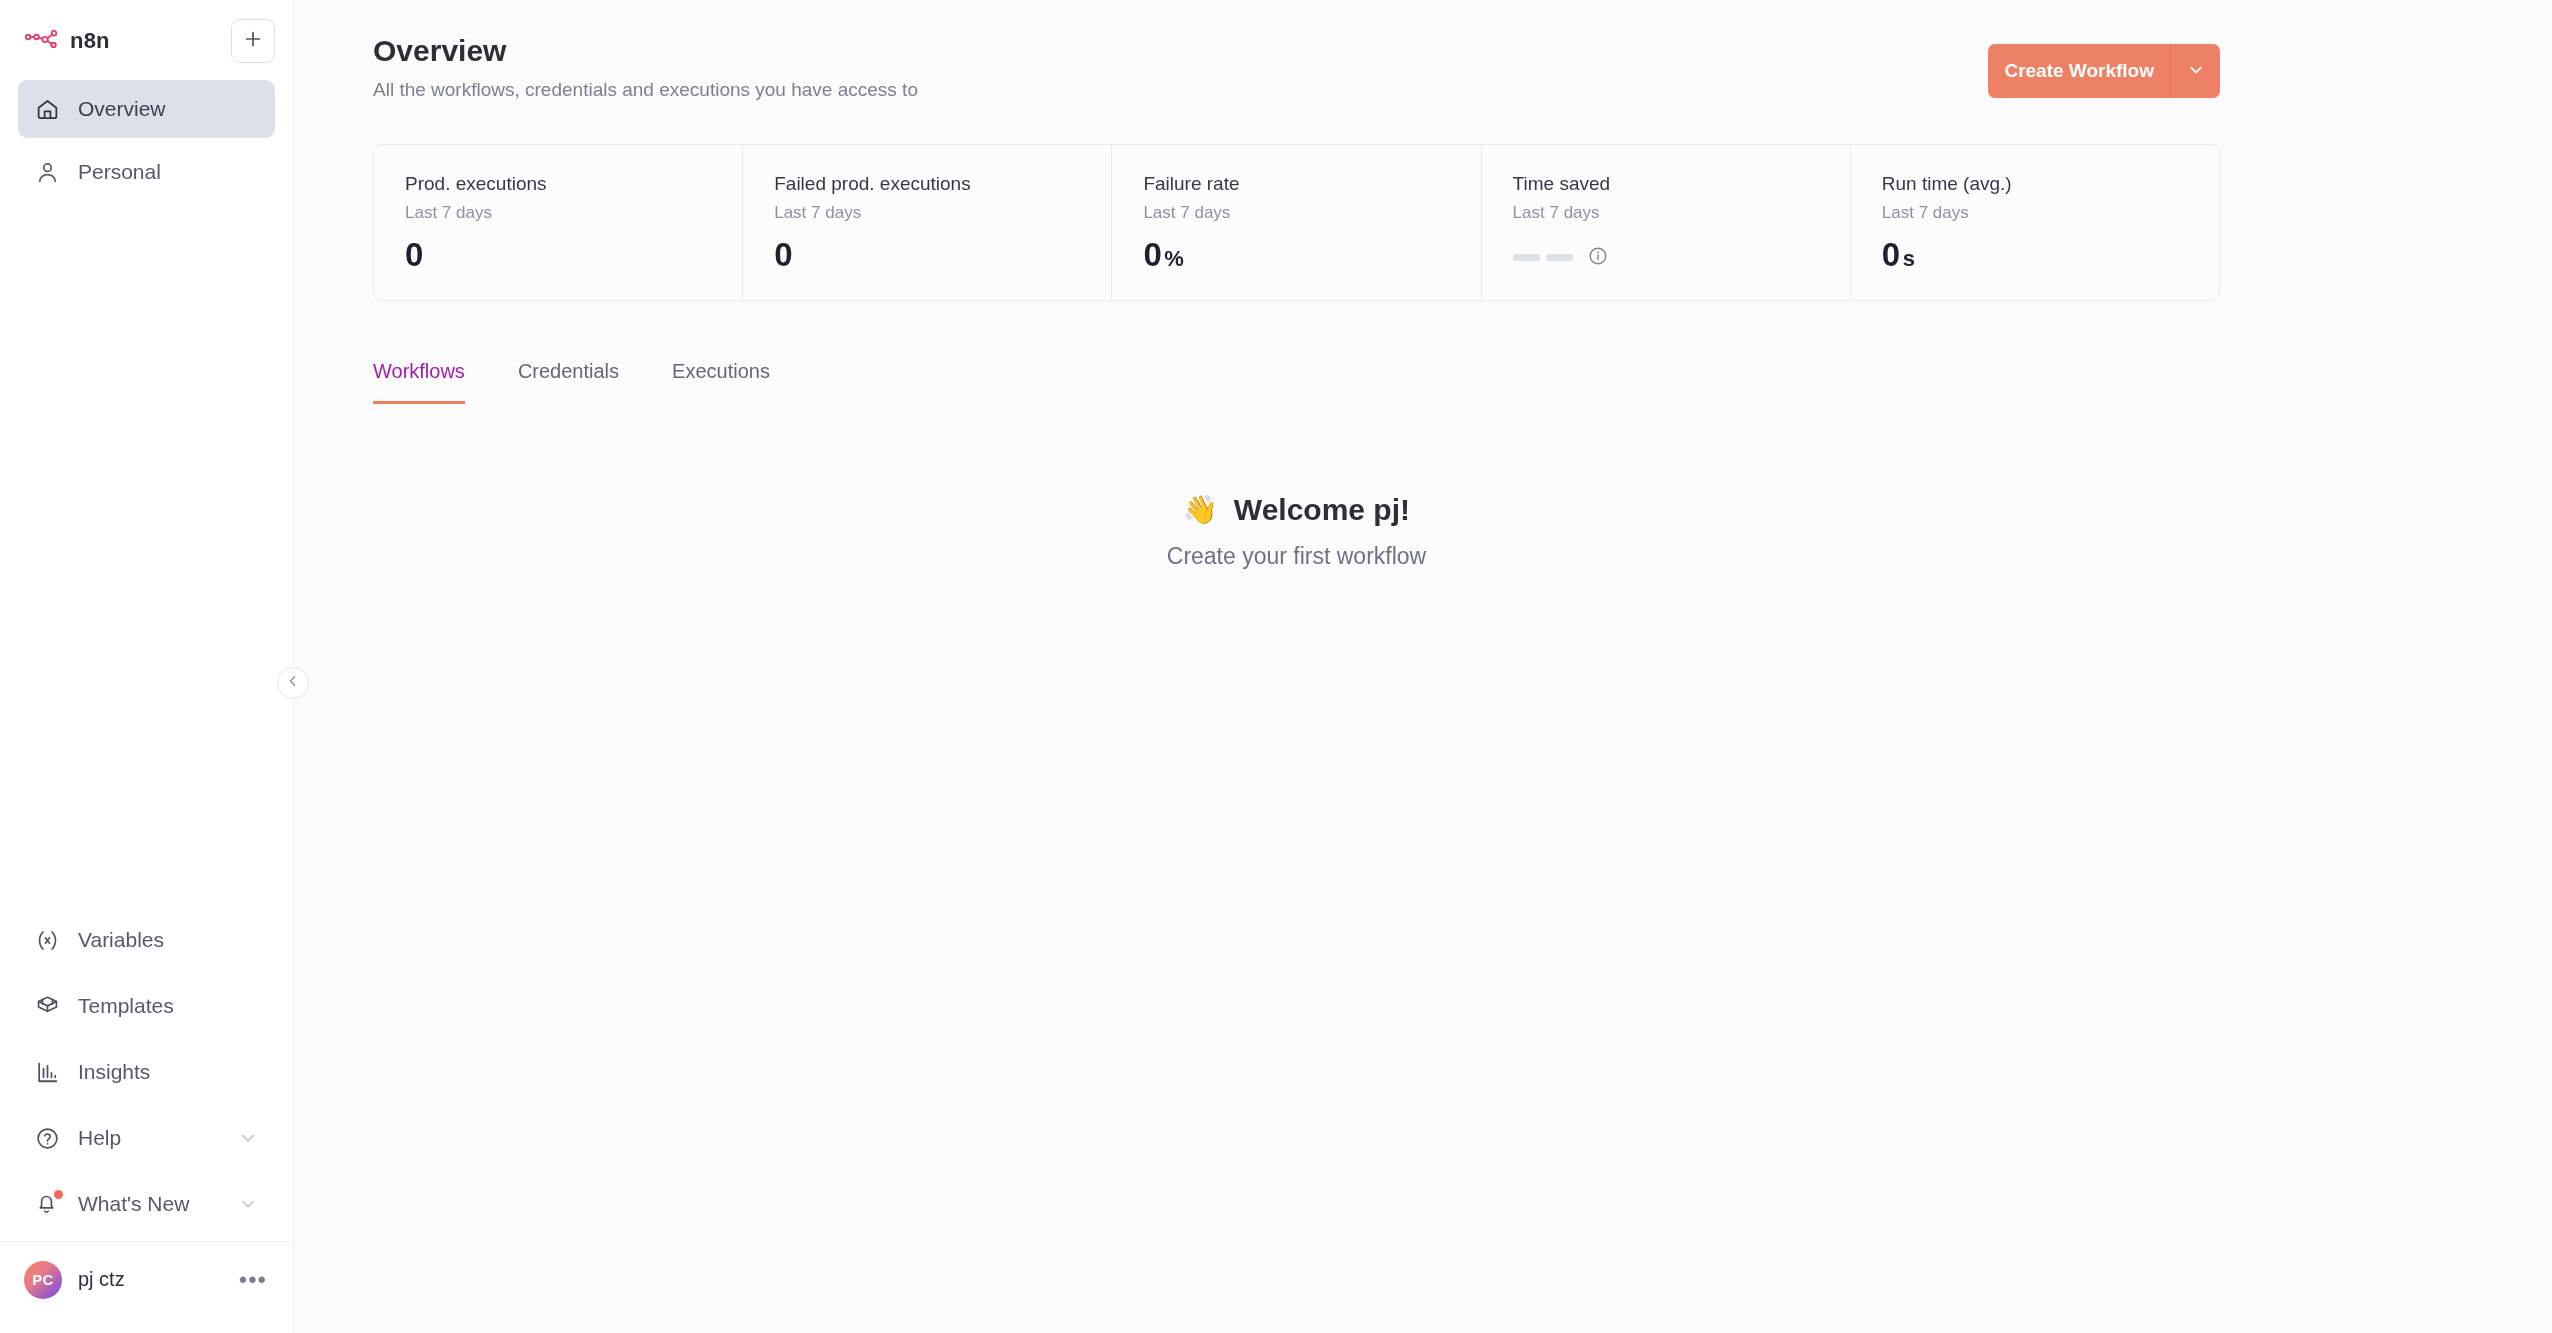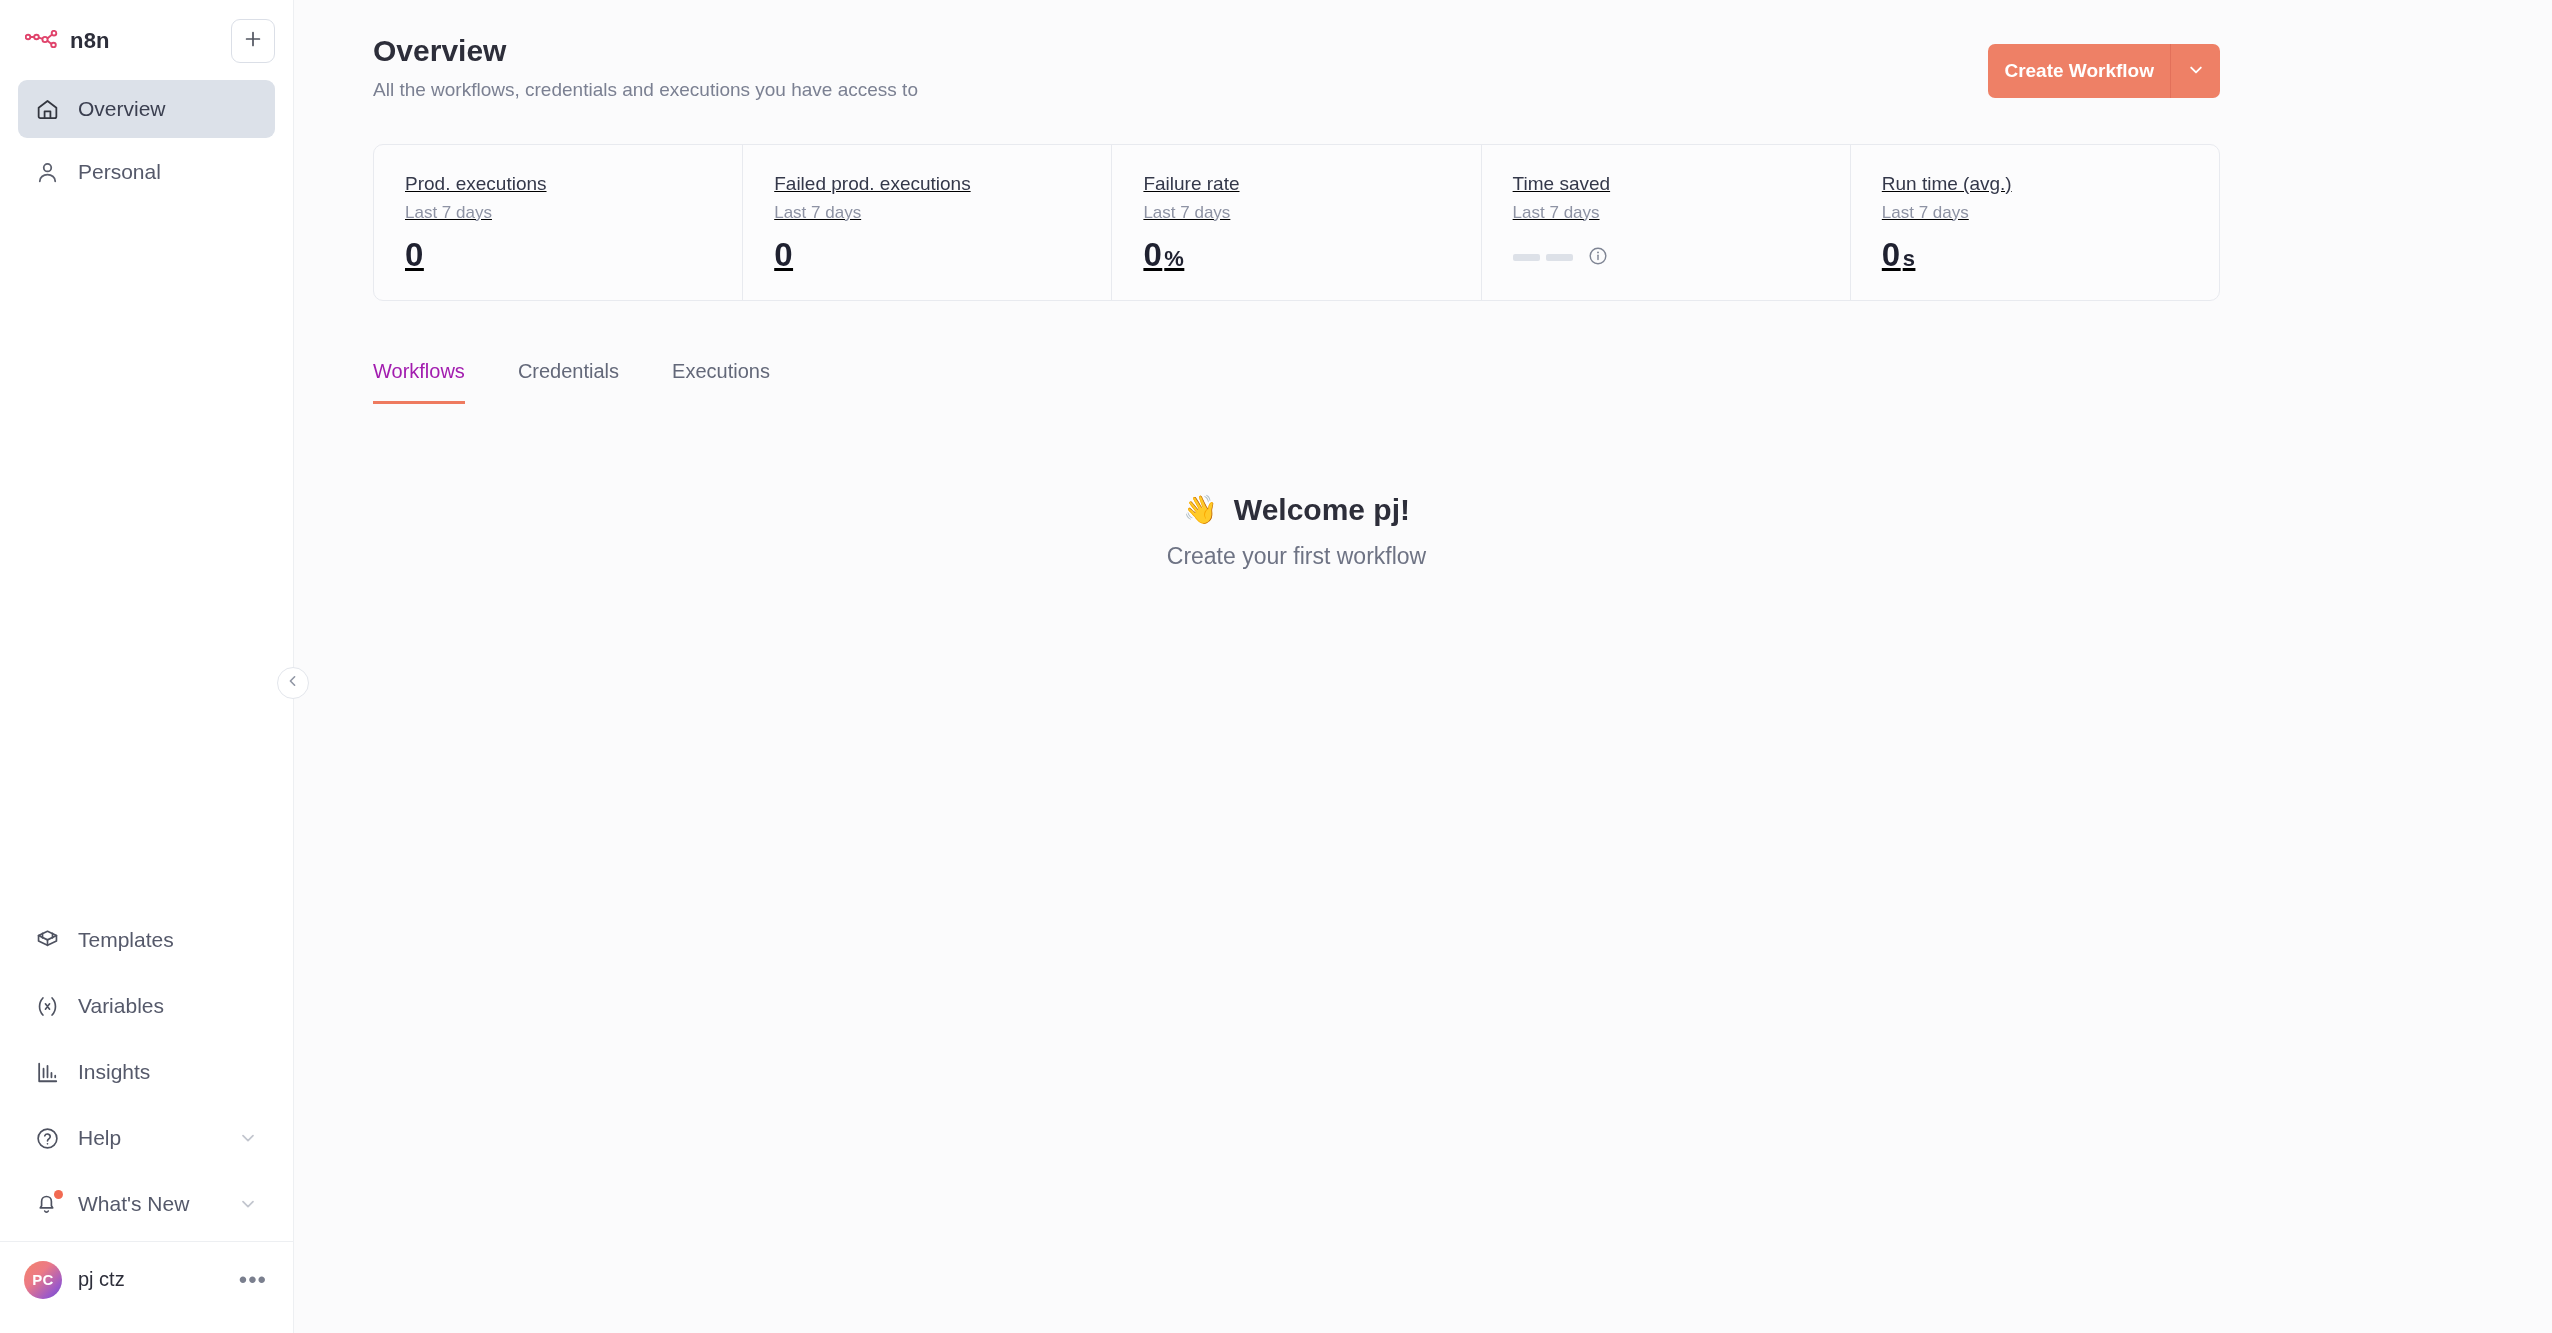--- a/index.html
+++ b/index.html
@@ -100,21 +100,20 @@
   
   .stats {
     margin-top: 43px;
     background: #FCFCFD;
     border: 1px solid #E8EAEF; border-radius: 10px;
     display: flex; height: 157px; overflow: hidden;
   }
   .stat {
     flex: 1 1 0; padding: 28px 5px 0 31px;
     border-right: 1px solid #E8EAEF;
-    text-decoration: underline;
   }
   .stat:last-child { border-right: none; }
   .stat-name { font-size: 19px; color: #34384A; }
   .stat-period { font-size: 17px; color: #8D92A3; margin-top: 8px; }
   .stat-value { font-size: 33px; font-weight: 700; color: #1F2130; margin-top: 13px; letter-spacing: .5px; }
   .stat-unit { font-size: 22px; font-weight: 700; margin-left: 2px; }
   .stat-empty { display: flex; align-items: center; gap: 14px; margin-top: 22px; }
   .dash { width: 27px; height: 7px; background: #DDE1E8; border-radius: 2px; }
   .dash-group { display: flex; gap: 6px; }
 
@@ -205,38 +204,38 @@
       </div>
     </div>
 
     <div class="sb-spacer"></div>
 
     <div class="sb-bottom">
 
       <div class="nav-item">
         <span class="nav-ico">
           <svg width="25" height="25" viewBox="0 0 24 24" fill="none" stroke="#4E5260" stroke-width="1.6" stroke-linecap="round" stroke-linejoin="round">
+            <path d="M7.6 3.8a12 12 0 0 0 0 16.4"></path>
+            <path d="M16.4 3.8a12 12 0 0 1 0 16.4"></path>
+            <path d="M10 9.4l4 5.2M14 9.4l-4 5.2"></path>
+          </svg>
+        </span>
+        <span class="nav-label">Variables</span>
+      </div>
+
+      <div class="nav-item">
+        <span class="nav-ico">
+          <svg width="25" height="25" viewBox="0 0 24 24" fill="none" stroke="#4E5260" stroke-width="1.6" stroke-linecap="round" stroke-linejoin="round">
             <path d="M12 3.2 3.4 7.3 12 11.4l8.6-4.1z"></path>
             <path d="M3.4 7.3v5.1L12 16.6l8.6-4.2V7.3"></path>
             <path d="M12 11.4v5.2"></path>
             <path d="M7.2 5v4.4M16.8 5v4.4"></path>
           </svg>
         </span>
         <span class="nav-label">Templates</span>
-      </div>
-
-      <div class="nav-item">
-        <span class="nav-ico">
-          <svg width="25" height="25" viewBox="0 0 24 24" fill="none" stroke="#4E5260" stroke-width="1.6" stroke-linecap="round" stroke-linejoin="round">
-            <path d="M7.6 3.8a12 12 0 0 0 0 16.4"></path>
-            <path d="M16.4 3.8a12 12 0 0 1 0 16.4"></path>
-            <path d="M10 9.4l4 5.2M14 9.4l-4 5.2"></path>
-          </svg>
-        </span>
-        <span class="nav-label">Variables</span>
       </div>
 
       <div class="nav-item">
         <span class="nav-ico">
           <svg width="25" height="25" viewBox="0 0 24 24" fill="none" stroke="#4E5260" stroke-width="1.7" stroke-linecap="round" stroke-linejoin="round">
             <path d="M4 3.6v16.8h16.4"></path>
             <path d="M8.2 16.6V8.4M12 16.6V5.6M15.8 16.6v-4.2M19.4 16.6v-1.6"></path>
           </svg>
         </span>
         <span class="nav-label">Insights</span>

